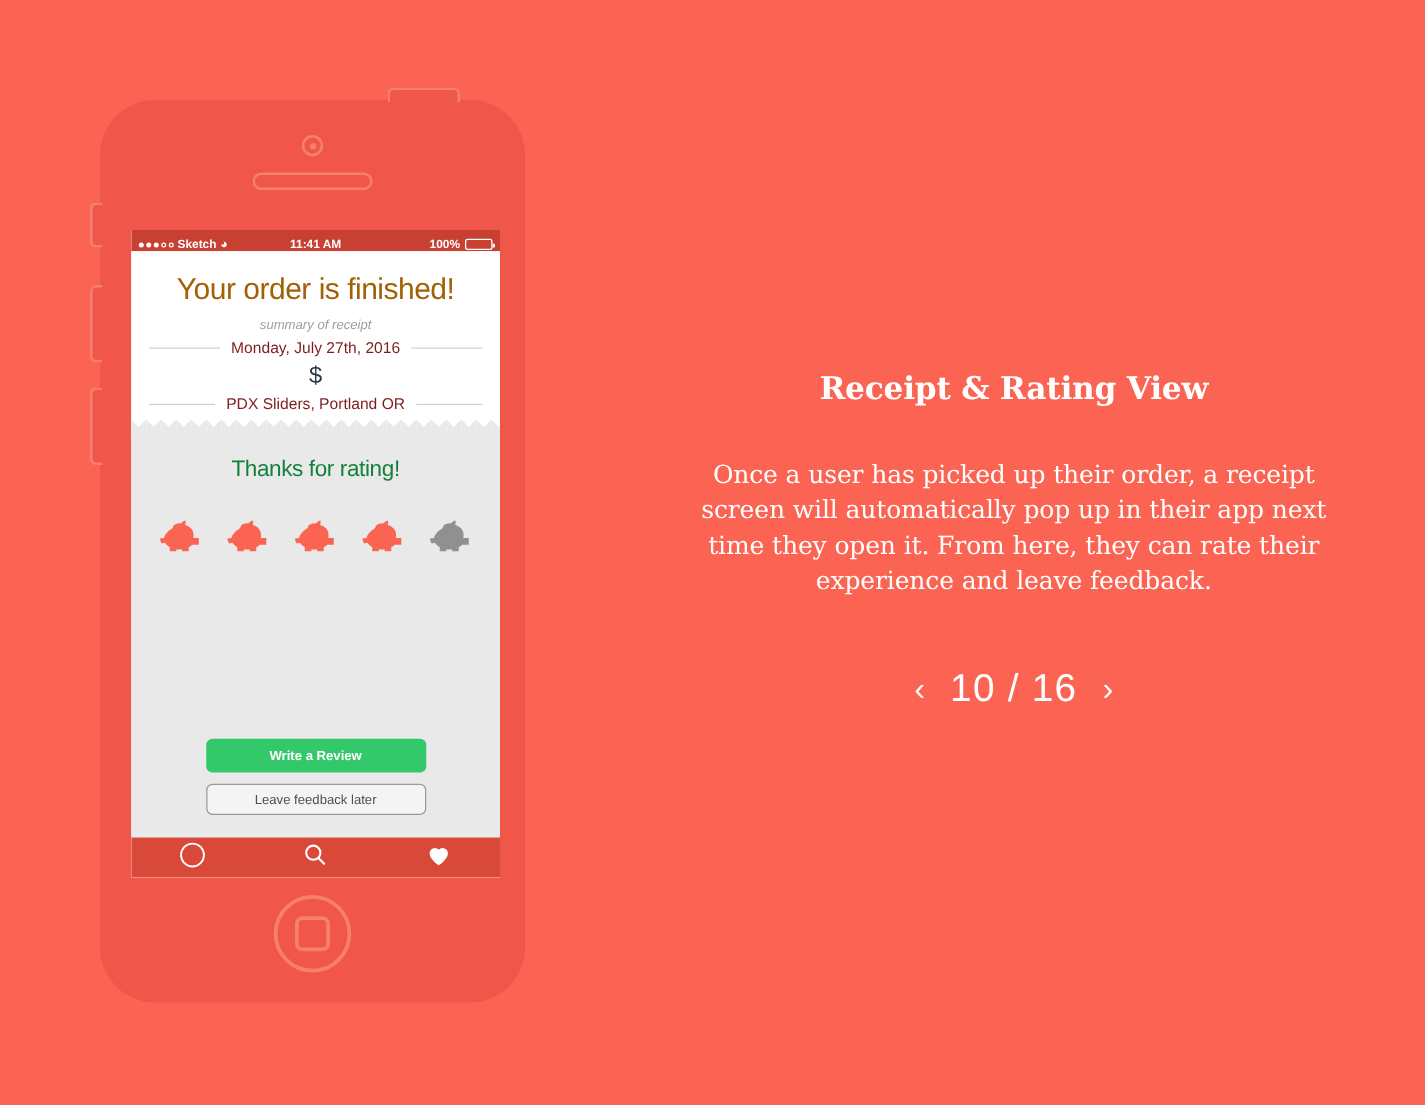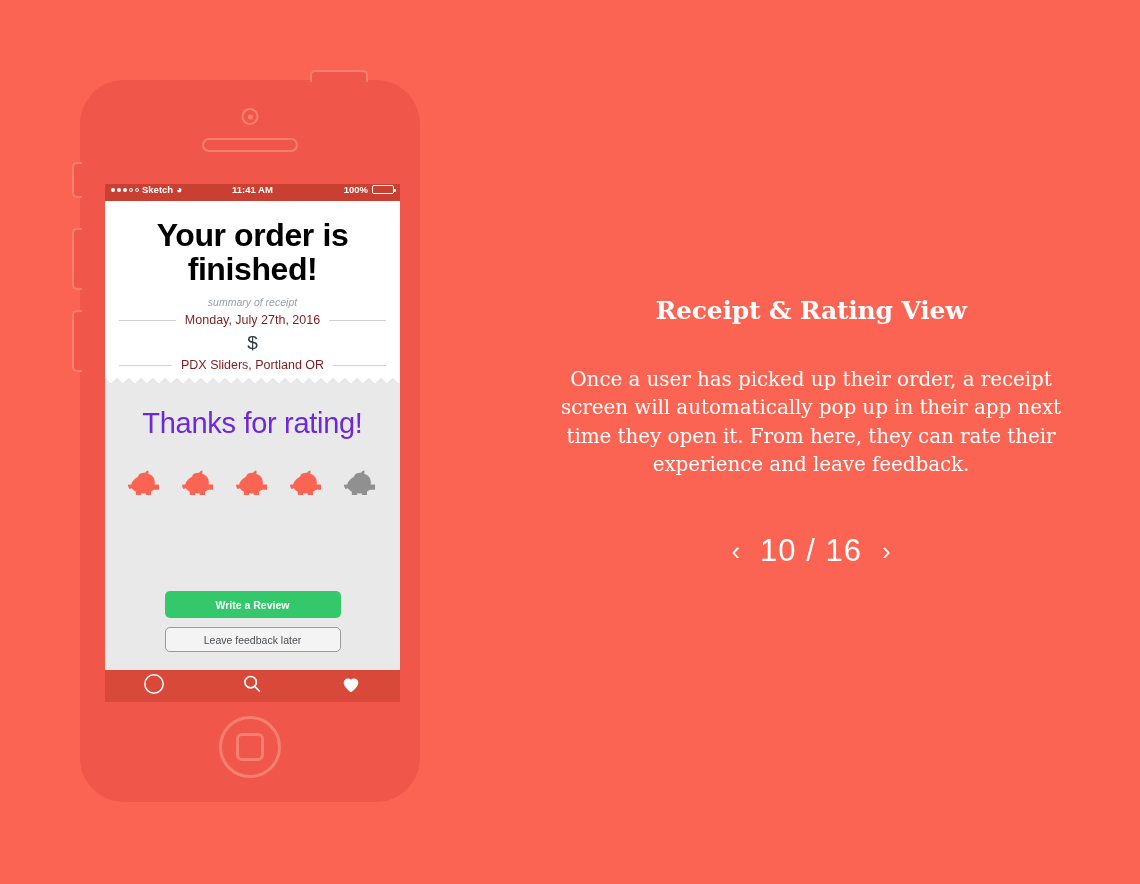--- a/index.html
+++ b/index.html
@@ -124,21 +124,21 @@
     display: flex;
     flex-direction: column;
   }
 
   
   .status-bar {
     height: 17px;
     background: #c84032;
     color: #ffffff;
     display: flex;
-    align-items: flex-start;
+    align-items: flex-end;
     padding: 0 6px;
     font-size: 9.5px;
     font-weight: bold;
     flex: none;
   }
   .sb-left  { display: flex; align-items: center; gap: 3px; width: 33%; }
   .sb-mid   { width: 34%; text-align: center; }
   .sb-right { width: 33%; display: flex; align-items: center; justify-content: flex-end; gap: 4px; }
 
   .signal-dots { display: flex; gap: 2px; align-items: center; }
@@ -192,25 +192,24 @@
   }
 
   
   .receipt-top {
     background: #ffffff;
     padding: 18px 14px 6px;
     text-align: center;
     flex: none;
   }
   .receipt-headline {
-    font-size: 32px;
-    color: #000000;
+    font-size: 24px;
+    color: #a16207;
     letter-spacing: -0.4px;
     line-height: 1.05;
-    font-weight: bold;
   }
   .receipt-sub {
     font-style: italic;
     font-size: 10.5px;
     color: #9aa0a5;
     margin-top: 10px;
   }
 
   .rule-row {
     display: flex;
@@ -248,22 +247,22 @@
   
   .rating-area {
     background: #e9e9e9;
     flex: 1;
     display: flex;
     flex-direction: column;
     align-items: center;
     padding-top: 18px;
   }
   .rating-headline {
-    font-size: 29px;
-    color: #6d28d9;
+    font-size: 18px;
+    color: #15803d;
     letter-spacing: -0.3px;
   }
   .pig-row {
     display: flex;
     gap: 10px;
     margin-top: 24px;
   }
   .pig { width: 44px; height: 34px; display: block; }
 
   .btn-stack {

